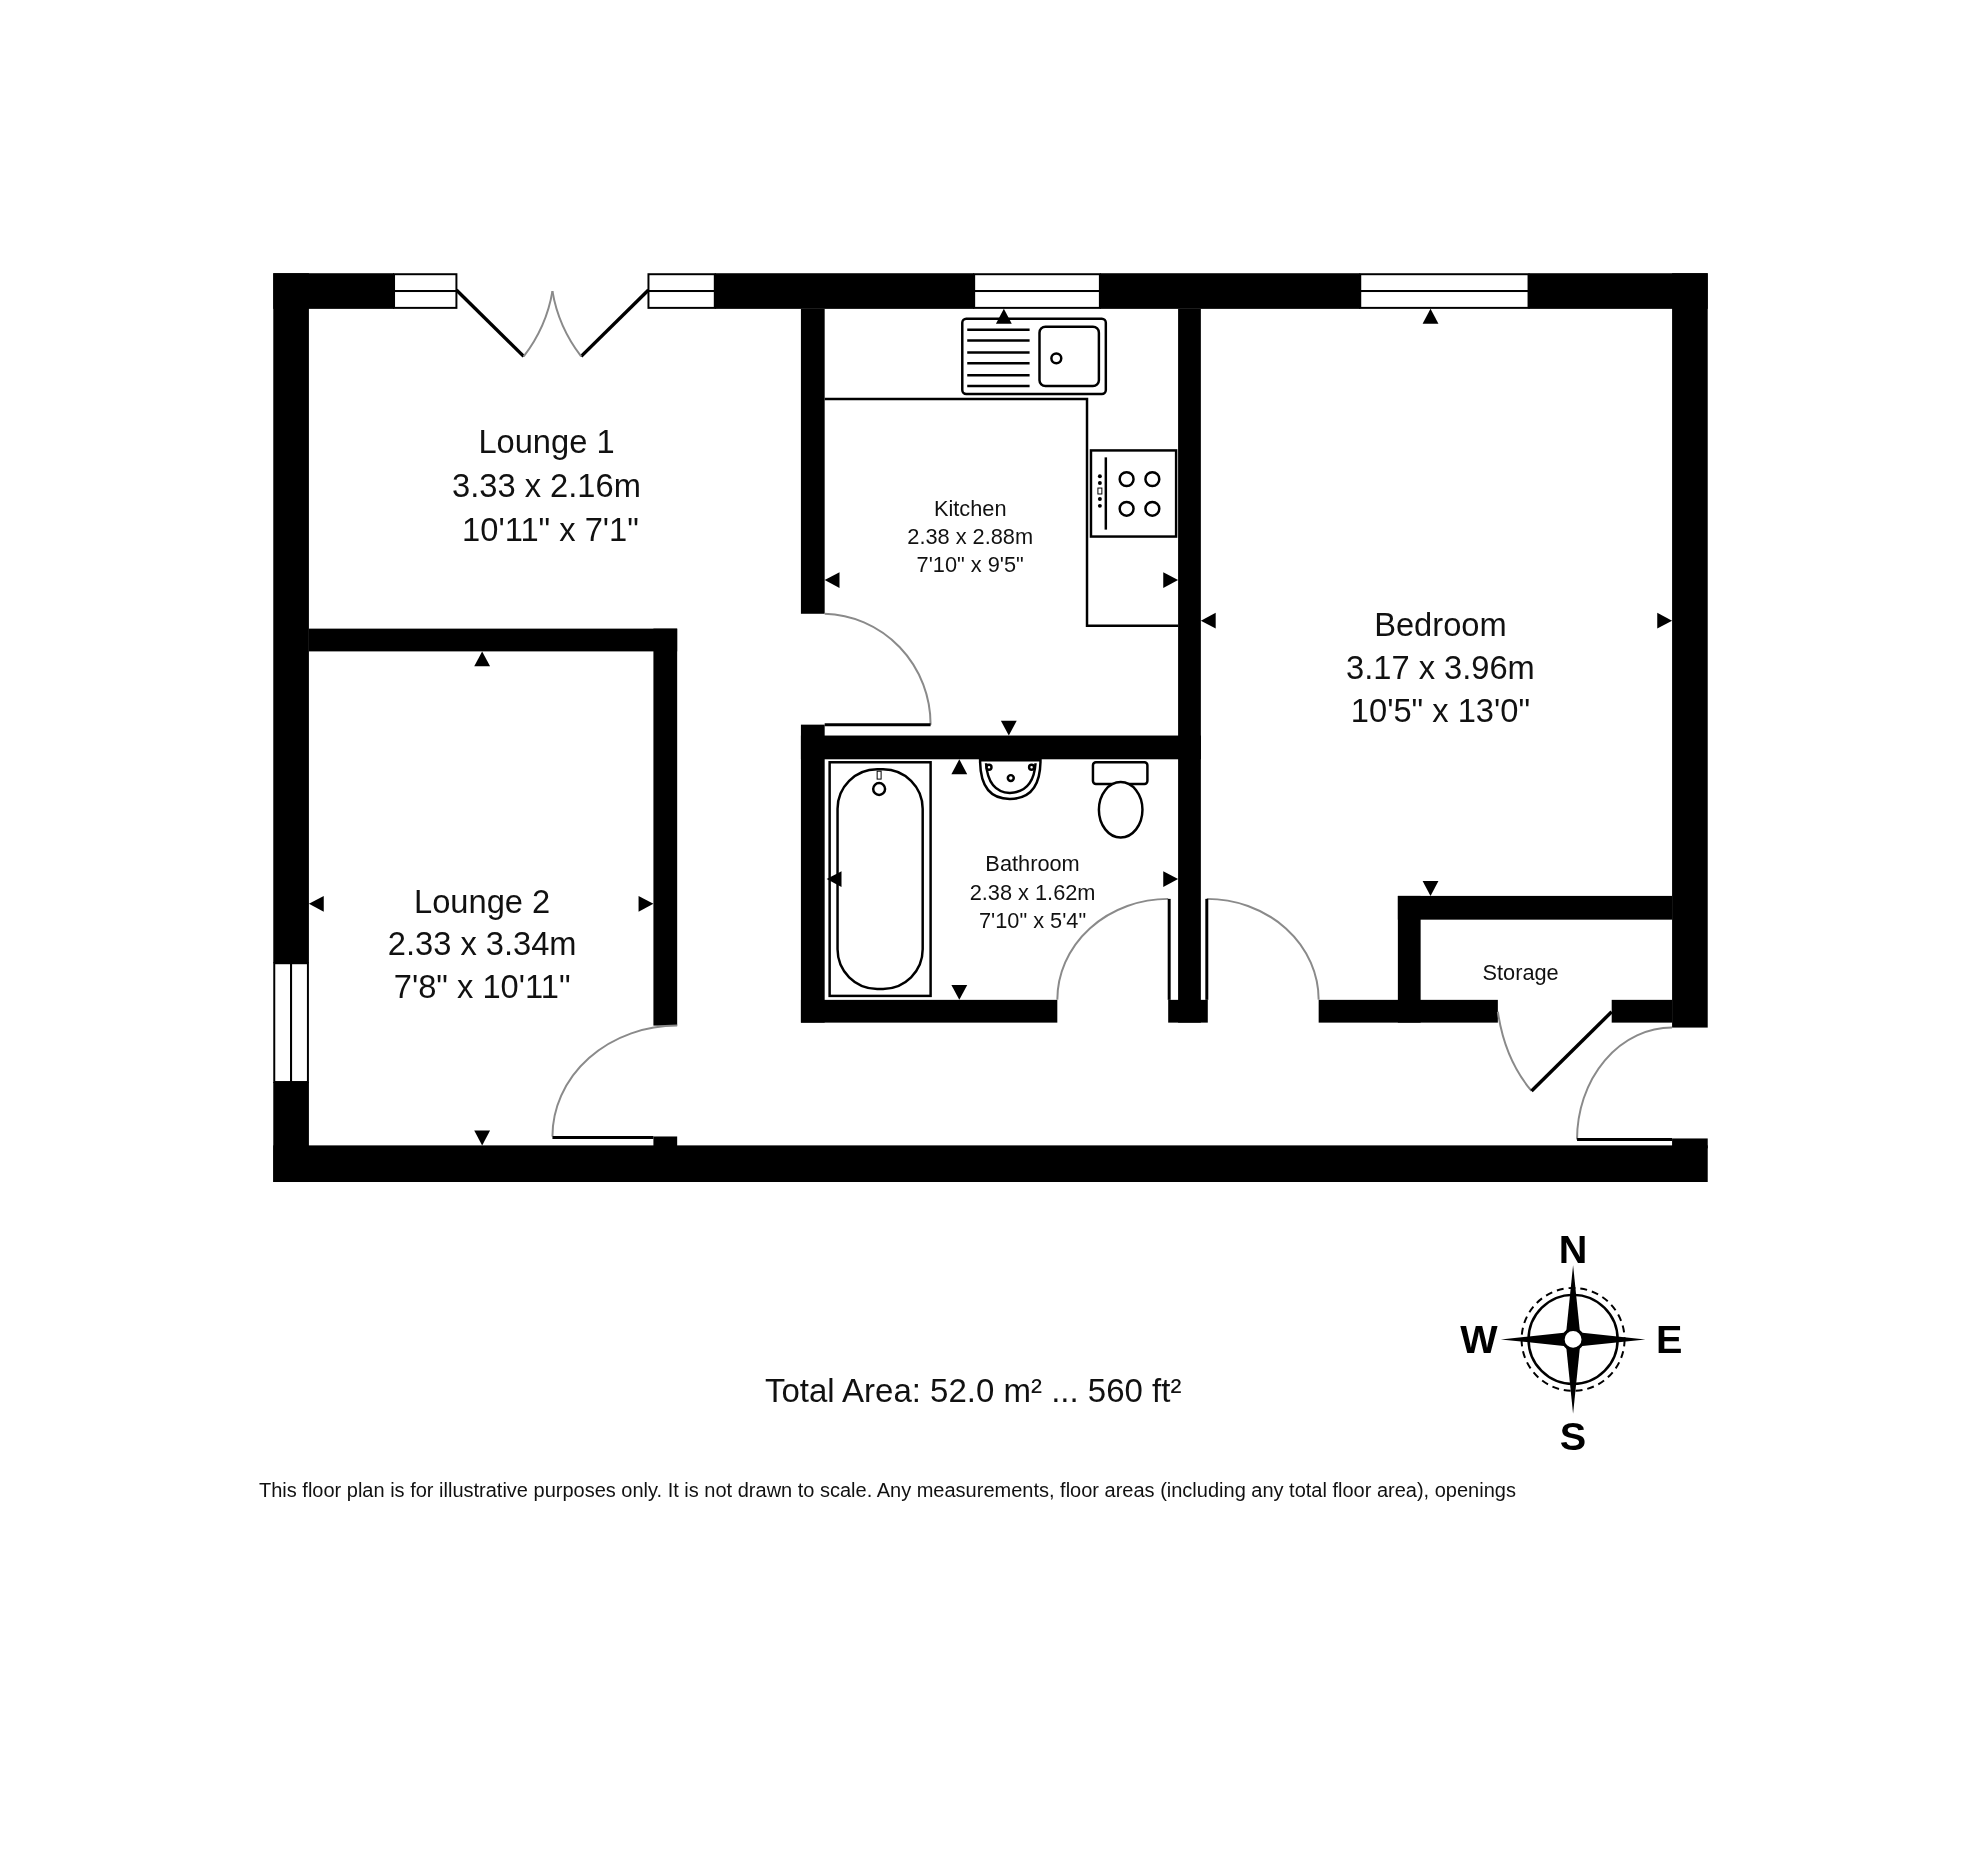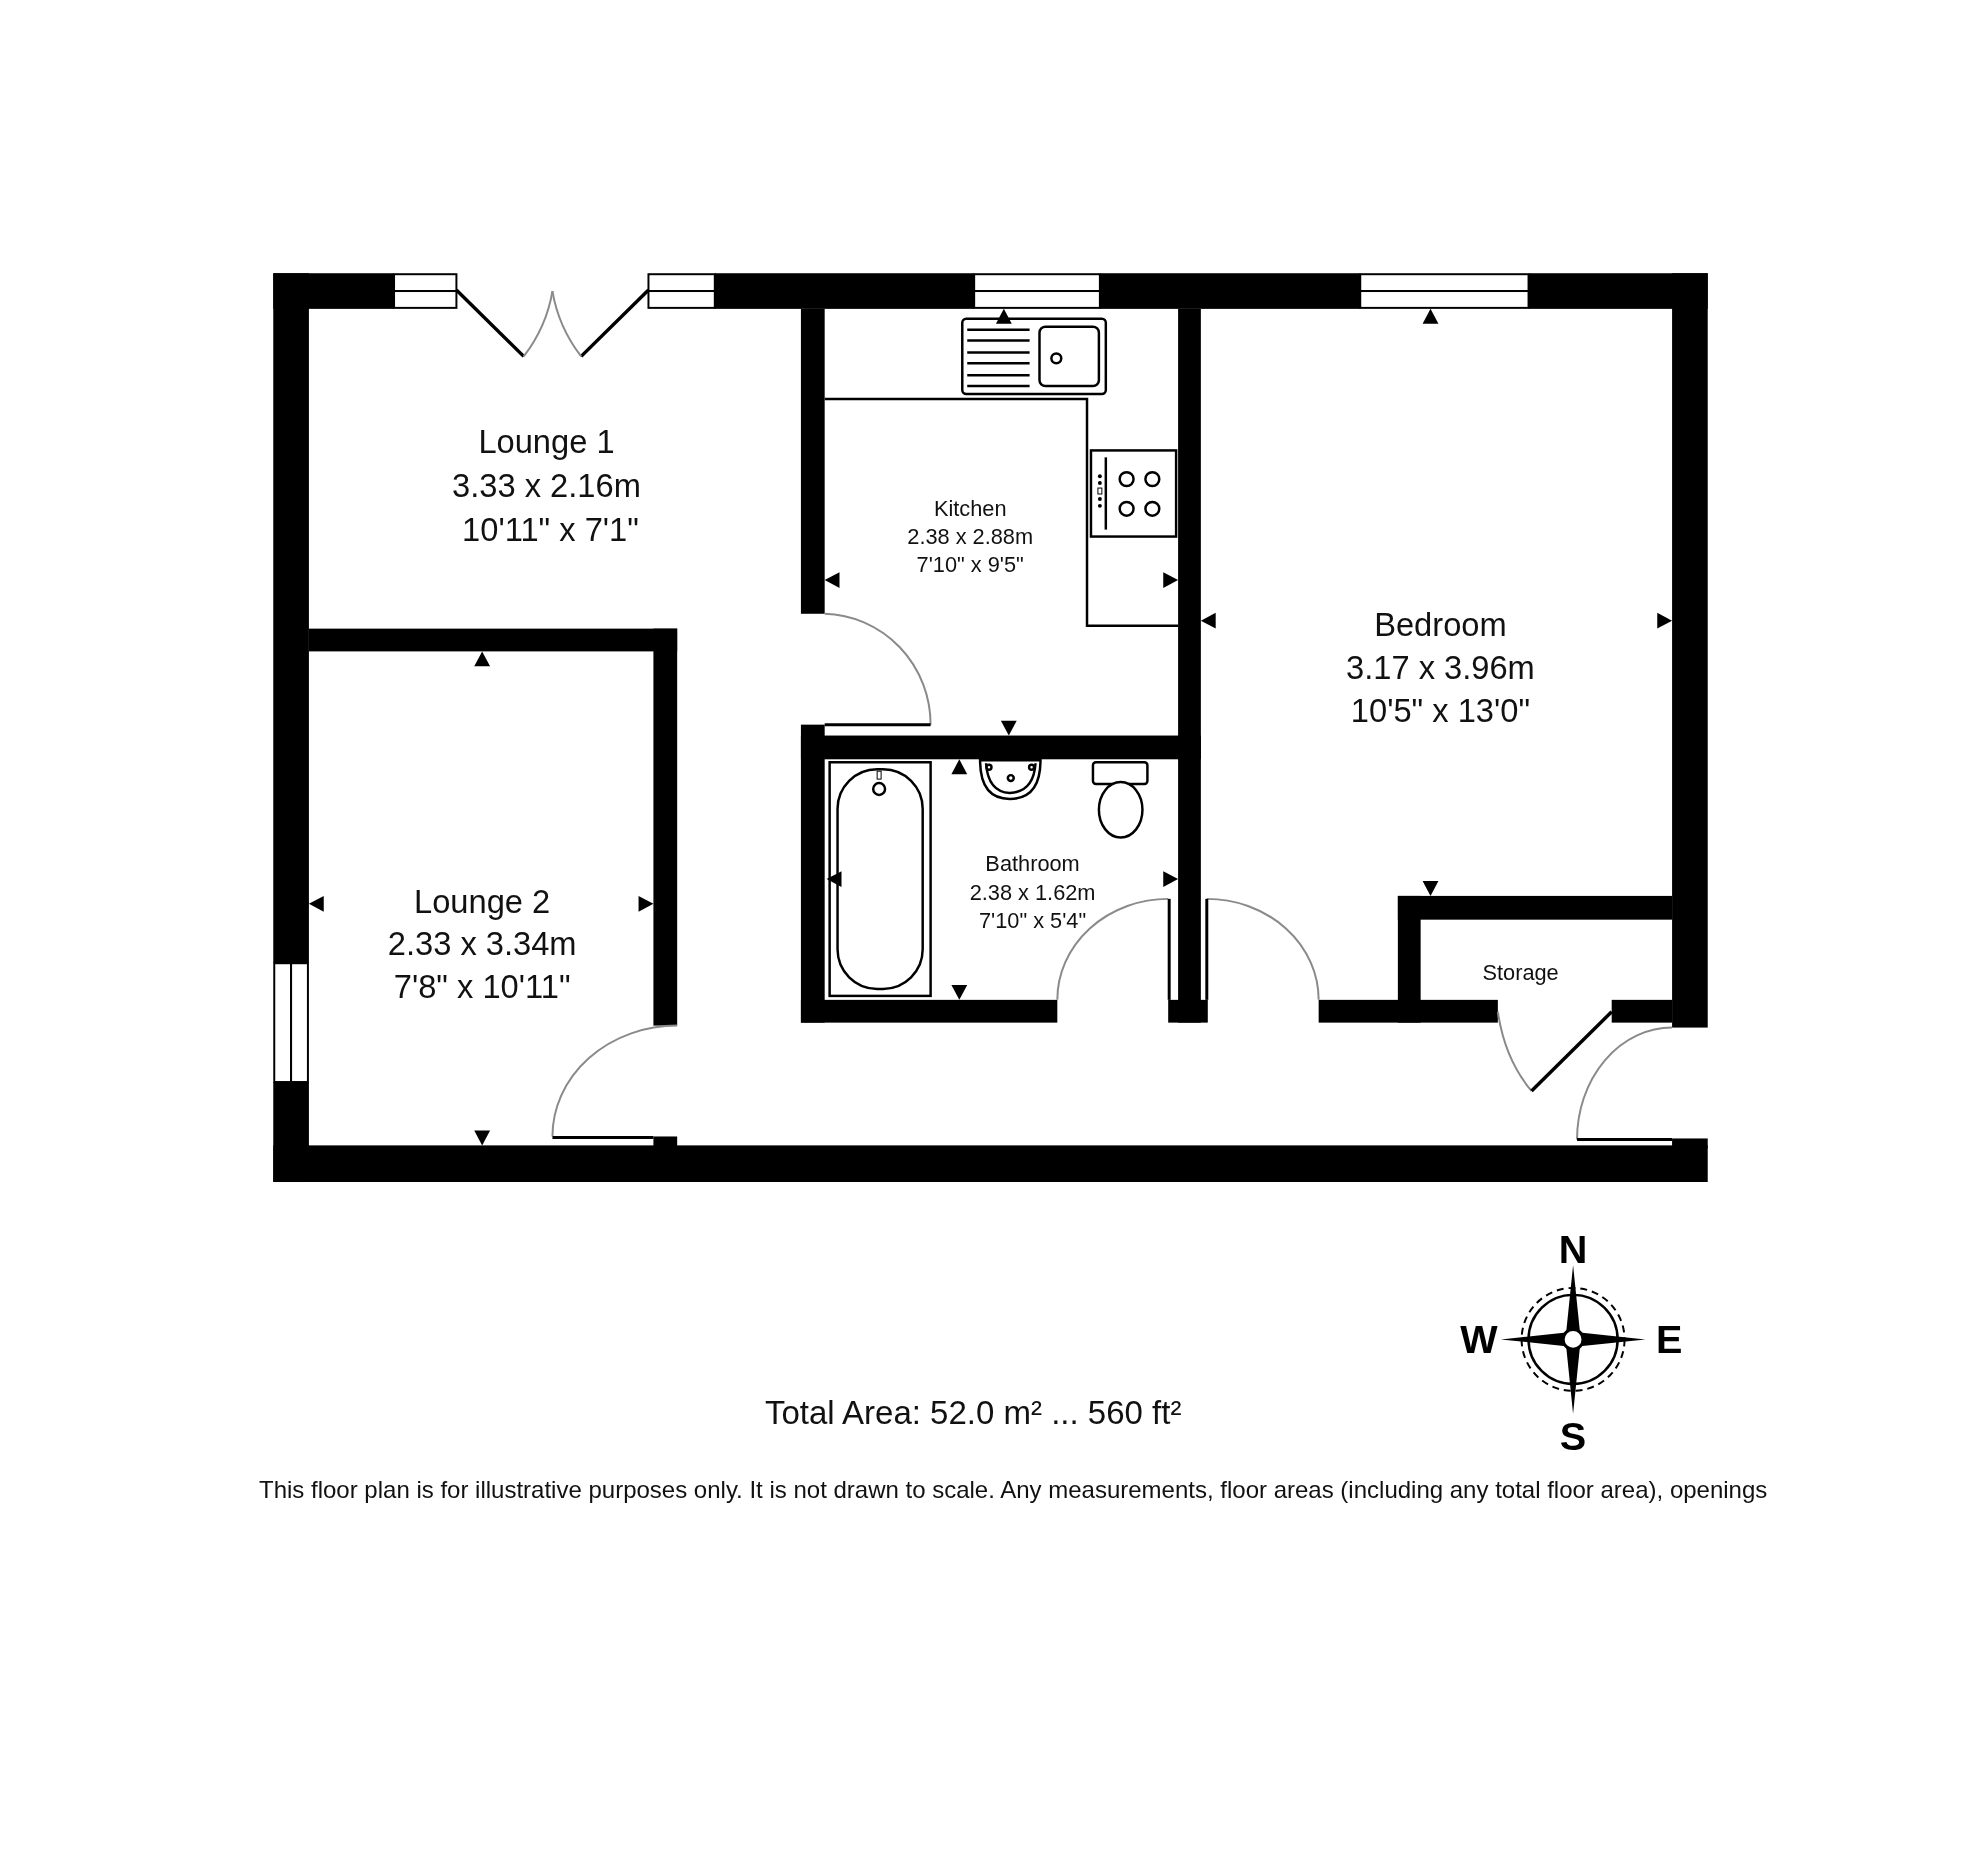--- a/index.html
+++ b/index.html
@@ -9,22 +9,22 @@
   .win { fill: #ffffff; stroke: #000000; stroke-width: 2; }
   .fix { fill: #ffffff; stroke: #000000; stroke-width: 2.5; }
   .thin { fill: none; stroke: #000000; stroke-width: 2.5; }
   .arc { fill: none; stroke: #8a8a8a; stroke-width: 2; }
   .leaf { stroke: #000000; stroke-width: 3.5; }
   .tri { fill: #000000; }
   .room-label { font-family: "Liberation Sans", sans-serif; fill: #111111; text-anchor: middle; }
   .big { font-size: 33px; }
   .small { font-size: 22px; }
   .compass-letter { font-family: "Liberation Sans", sans-serif; font-weight: bold; font-size: 40px; fill: #000; text-anchor: middle; }
-  .total { position: absolute; left: 765px; top: 1372px; font-size: 33px; color: #111; white-space: nowrap; margin-top: 22px; }
-  .disclaimer { position: absolute; left: 259px; top: 1469px; width: 1584px; font-size: 24px; color: #111; line-height: 42px; }
+  .total { position: absolute; left: 765px; top: 1372px; font-size: 33px; color: #111; white-space: nowrap; }
+  .disclaimer { position: absolute; left: 259px; top: 1469px; width: 1584px; font-size: 20px; color: #111; line-height: 42px; }
   .disclaimer div { white-space: nowrap; }
   .disclaimer .l2 { margin-left: -6px; }
 </style>
 </head>
 <body>
 
 <svg class="plan" width="1980" height="1873" viewBox="0 0 2000 1892" xmlns="http://www.w3.org/2000/svg">
 
   <g>
 

